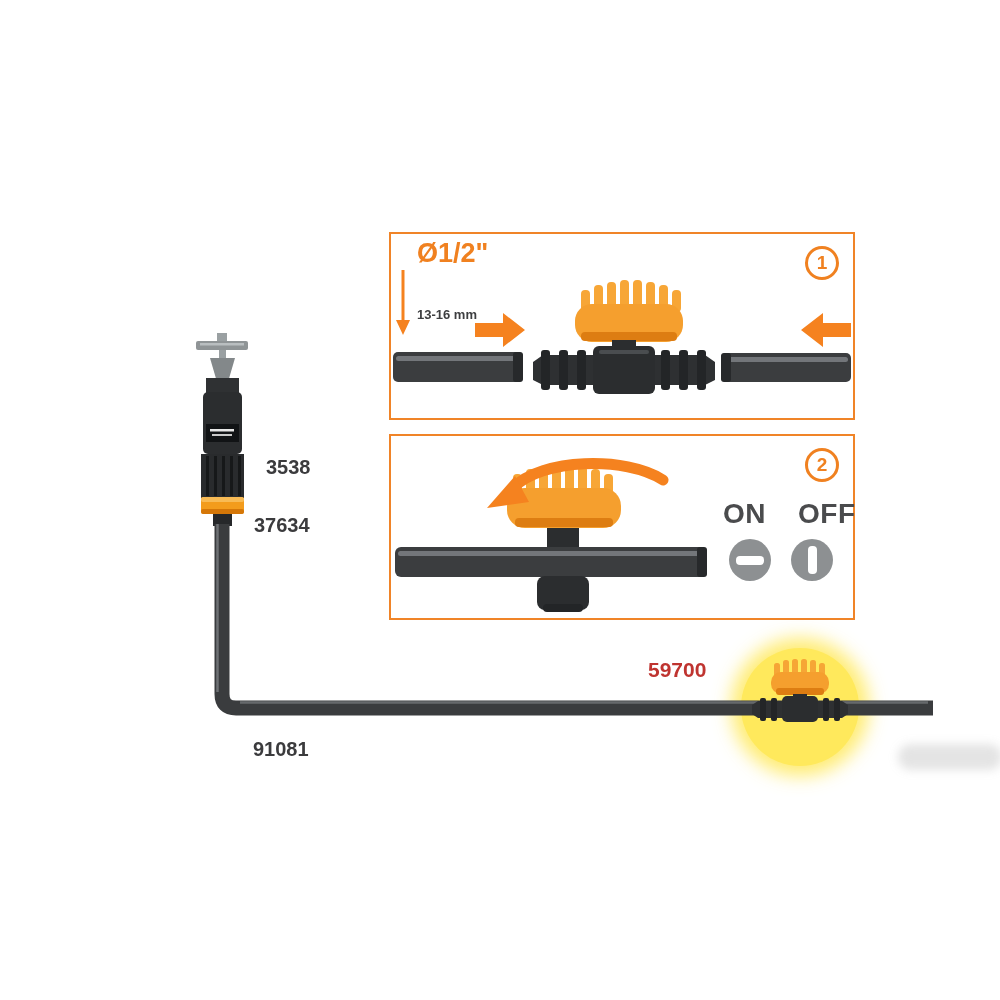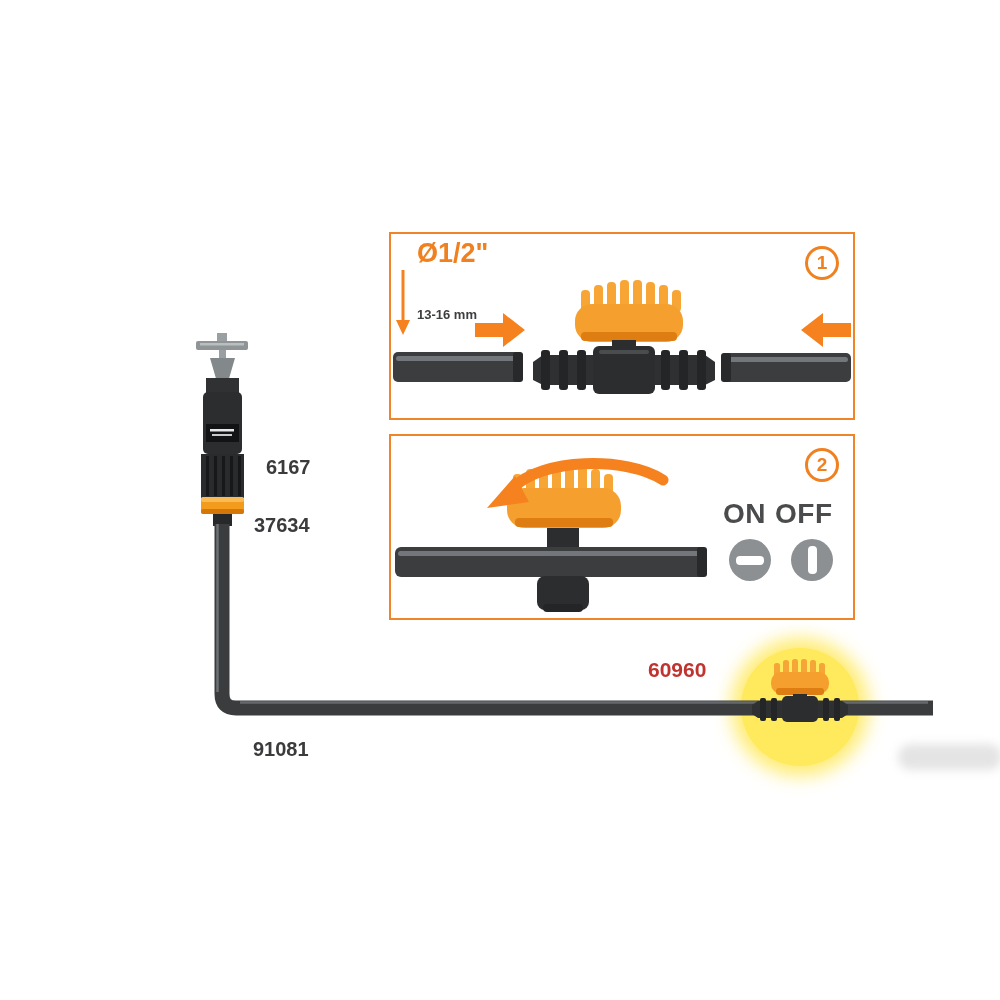--- a/index.html
+++ b/index.html
@@ -24,21 +24,21 @@
     position:absolute;left:26px;top:4px;font-size:27px;font-weight:bold;color:#f08120;
   }
   .mm{position:absolute;left:26px;top:30px;font-size:13px;font-weight:bold;color:#3d3e40;margin-top:43px;}
   .stepnum{
     position:absolute;right:14px;top:12px;width:28px;height:28px;border:3px solid #f08120;
     border-radius:50%;color:#f08120;font-weight:bold;font-size:19px;
     display:flex;align-items:center;justify-content:center;background:#fff;
   }
   .onoff{
     position:absolute;left:332px;top:62px;font-size:28px;font-weight:bold;color:#4a4b4d;
-    display:flex;gap:9px;letter-spacing:0.5px;
+    display:flex;gap:32px;letter-spacing:0.5px;
   }
   .ind{
     position:absolute;width:42px;height:42px;border-radius:50%;background:#8d9092;
     display:flex;align-items:center;justify-content:center;
   }
   .ind-on{left:338px;top:103px;}
   .ind-off{left:400px;top:103px;}
   .bar{background:#ffffff;border-radius:4px;display:block;}
   .bar.h{width:28px;height:9px;}
   .bar.v{width:9px;height:28px;}
@@ -107,24 +107,24 @@
       <path d="M784,701 L758,701 L752,705 L752,714 L758,718 L784,718 Z" fill="#2e3032"></path>
       <path d="M816,701 L842,701 L848,705 L848,714 L842,718 L816,718 Z" fill="#2e3032"></path>
       <rect x="760" y="698" width="6" height="23" rx="2" fill="#232527"></rect>
       <rect x="771" y="698" width="6" height="23" rx="2" fill="#232527"></rect>
       <rect x="823" y="698" width="6" height="23" rx="2" fill="#232527"></rect>
       <rect x="834" y="698" width="6" height="23" rx="2" fill="#232527"></rect>
       <rect x="782" y="696" width="36" height="26" rx="5" fill="#2b2d2f"></rect>
     </g>
   </svg>
 
-  <div class="part-label l-8444">6167</div>
+  <div class="part-label l-8444">3538</div>
   <div class="part-label l-91347">37634</div>
   <div class="part-label l-91081">91081</div>
-  <div class="part-label l-91280">60960</div>
+  <div class="part-label l-91280">59700</div>
 
   <div class="inst-box box1">
     <svg class="art" width="462" height="184" viewBox="0 0 462 184">
 
       <g>
         <line x1="12" y1="36" x2="12" y2="88" stroke="#f5821f" stroke-width="3"></line>
         <polygon points="5,86 19,86 12,101" fill="#f5821f"></polygon>
       </g>
 
       <g>

